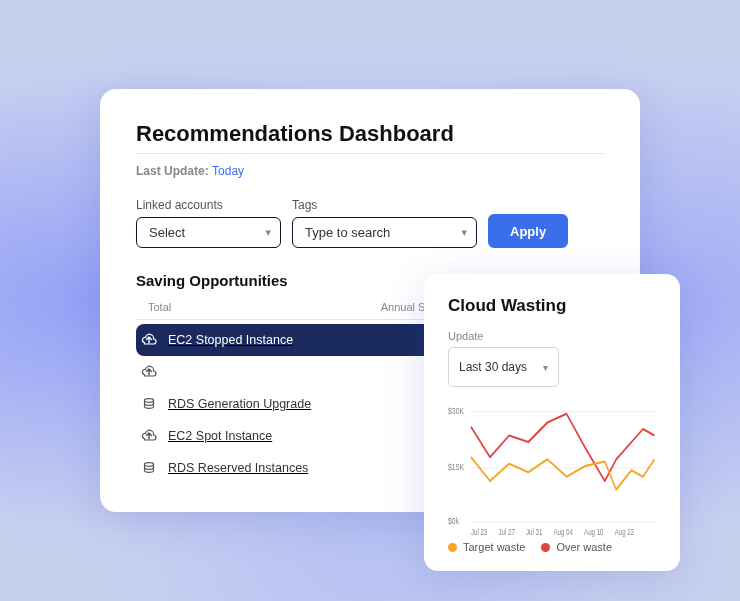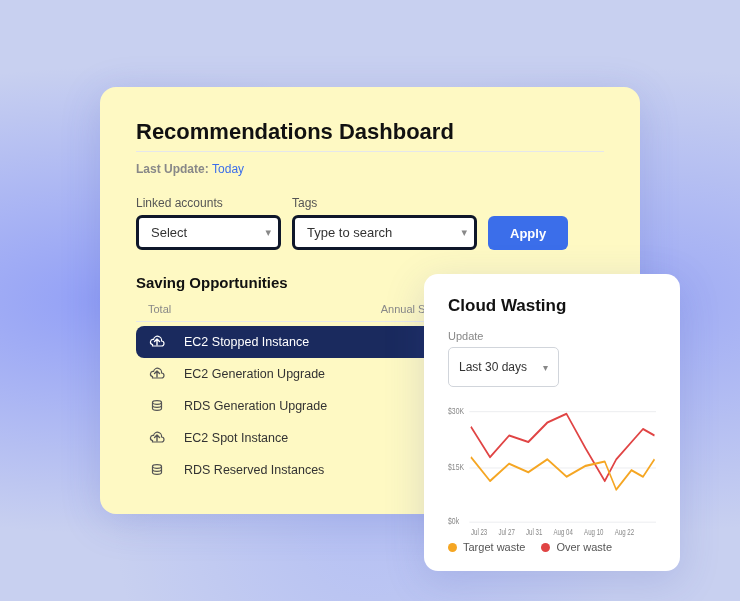--- a/index.html
+++ b/index.html
@@ -19,21 +19,21 @@
       inset: 0;
       background:
         radial-gradient(ellipse at 15% 50%, rgba(80,100,255,0.45) 0%, transparent 55%),
         radial-gradient(ellipse at 85% 50%, rgba(80,100,255,0.35) 0%, transparent 55%),
         radial-gradient(ellipse at 50% 80%, rgba(120,140,255,0.25) 0%, transparent 50%);
       pointer-events: none;
     }
 
     
     .main-card {
-      background: #fef9c3;
+      background: #ffffff;
       border-radius: 16px;
       padding: 32px 36px 28px 36px;
       width: 540px;
       min-height: 420px;
       box-shadow: 0 8px 40px rgba(60,80,180,0.18);
       position: relative;
       z-index: 2;
     }
     .card-title {
       font-size: 22px;
@@ -73,21 +73,21 @@
       color: #555;
       font-weight: 500;
     }
     .select-wrapper {
       position: relative;
       display: inline-flex;
       align-items: center;
     }
     .select-control {
       appearance: none;
-      border: 3px solid #0f172a;
+      border: 1px solid #0f172a;
       border-radius: 6px;
       padding: 7px 32px 7px 12px;
       font-size: 13px;
       color: #333;
       background: #fff;
       cursor: pointer;
       min-width: 145px;
       outline: none;
     }
     .select-arrow {
@@ -146,22 +146,23 @@
       padding: 5px 0;
       border-radius: 8px;
       cursor: pointer;
     }
     .table-row.active {
       background: #1a2a5e;
     }
     .row-name {
       display: flex;
       align-items: center;
-      gap: 16px;
-      padding-left: 10px;
+      gap: 8px;
+      padding-left: 2px;
+      text-decoration: underline;
     }
     .row-icon {
       width: 22px;
       height: 22px;
       display: flex;
       align-items: center;
       justify-content: center;
       flex-shrink: 0;
     }
     .row-icon svg { width: 16px; height: 16px; }
@@ -303,21 +304,20 @@
       <div></div>
     </div>
         <div class="table-row">
       <div class="row-name">
         <div class="row-icon">
               <svg viewBox="0 0 16 16" fill="none" xmlns="http://www.w3.org/2000/svg">
                 <path d="M8 11V5M8 5L5.5 7.5M8 5L10.5 7.5" stroke="#555" stroke-width="1.4" stroke-linecap="round" stroke-linejoin="round"></path>
                 <path d="M3.5 10.5A2.5 2.5 0 014.5 5.5h.1A4 4 0 0112.5 7a2.5 2.5 0 010 5H3.5z" stroke="#555" stroke-width="1.2"></path>
               </svg>
             </div>
-        <span class="row-label">EC2 Generation Upgrade</span>
       </div>
       <div></div>
       <div></div>
       <div></div>
     </div>
         <div class="table-row">
       <div class="row-name">
         <div class="row-icon">
               <svg viewBox="0 0 16 16" fill="none" xmlns="http://www.w3.org/2000/svg">
                 <ellipse cx="8" cy="4.5" rx="4.5" ry="1.8" stroke="#555" stroke-width="1.2"></ellipse>

